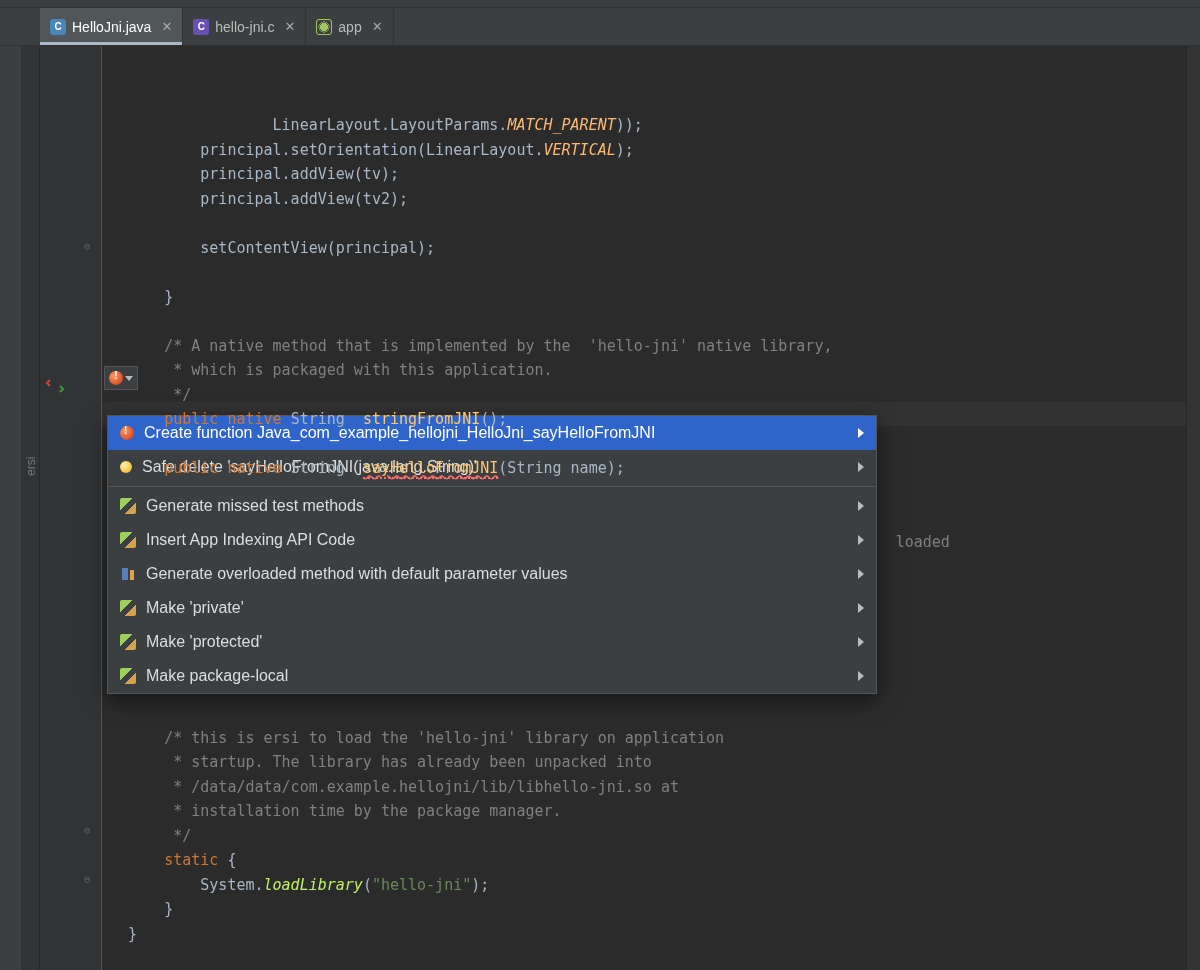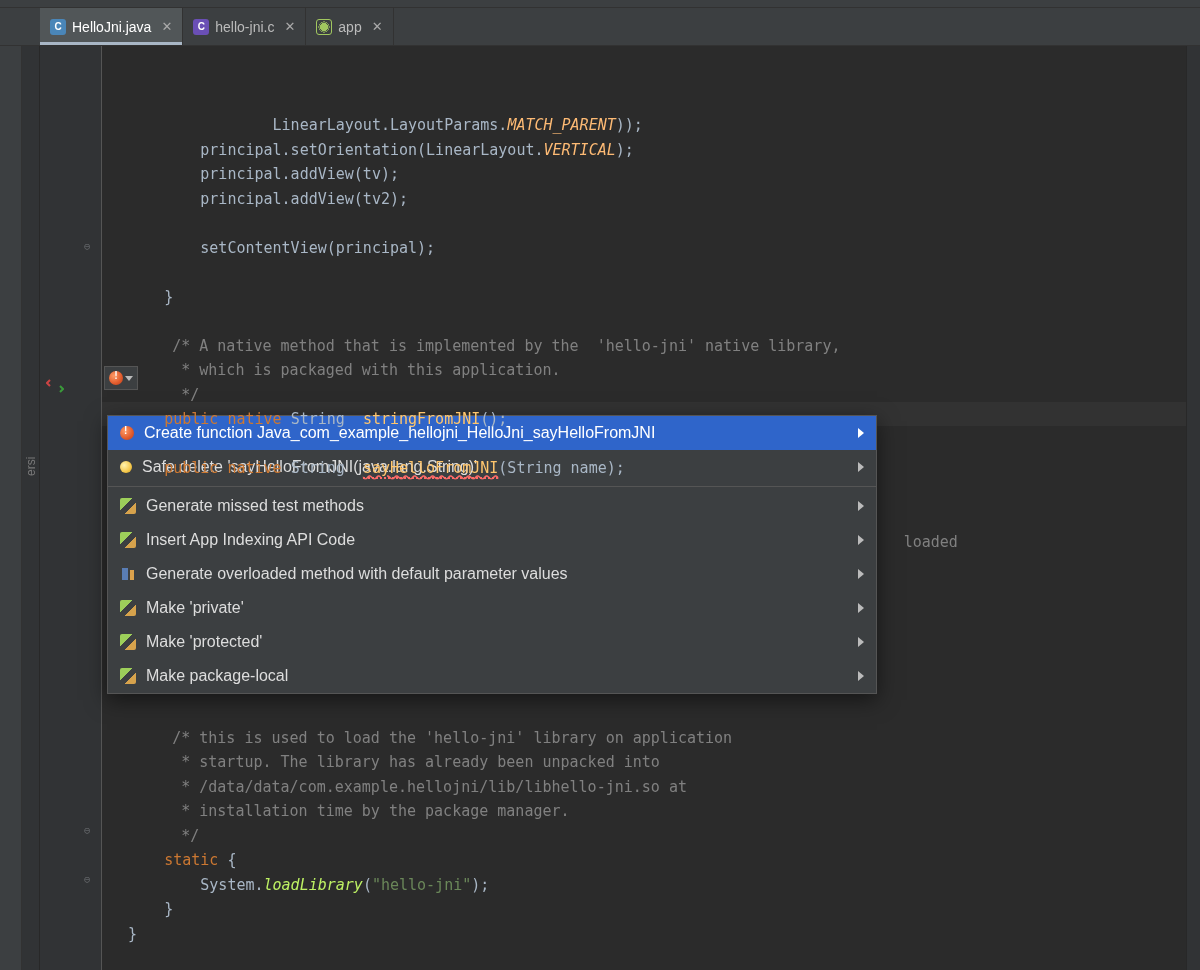--- a/index.html
+++ b/index.html
@@ -111,21 +111,21 @@
   }
   .editor .line-hl {
     position:absolute;
     left:0; right:0;
     top: 356px;
     height: 24px;
     background:#323232;
   }
   
   .kw  { color:#cc7832; }
-  .com { color:#808080;margin-left:8px; }
+  .com { color:#808080; }
   .str { color:#6a8759; }
   .ital{ font-style:italic; color:#fdba74; }
   .mname { color:#ffc66d; }
   .err { color:#ffc66d; border-bottom: 2px dotted #ff6b68; text-decoration-line: underline; text-decoration-style: wavy; text-decoration-color: #ff6b68; text-align: center; }
   .white { color:#a9b7c6;}
 
   
   .fold {
     position:absolute;
     left: 44px;
@@ -307,21 +307,21 @@
 
 
 <span>                                                                                       </span><span class="com">loaded</span>
 
 
 
 
 
 
 
-<span>      </span><span class="com">/* this is used to load the 'hello-jni' library on application</span>
+<span>      </span><span class="com">/* this is ersi to load the 'hello-jni' library on application</span>
 <span>      </span><span class="com"> * startup. The library has already been unpacked into</span>
 <span>      </span><span class="com"> * /data/data/com.example.hellojni/lib/libhello-jni.so at</span>
 <span>      </span><span class="com"> * installation time by the package manager.</span>
 <span>      </span><span class="com"> */</span>
 <span>      </span><span class="kw">static</span><span class="white"> {</span>
 <span>          </span><span class="white">System.</span><span class="ital" style="color:#bef264">loadLibrary</span><span class="white">(</span><span class="str">"hello-jni"</span><span class="white">);</span>
 <span>      </span><span class="white">}</span>
 <span>  </span><span class="white">}</span>
 </div>
   </div>

